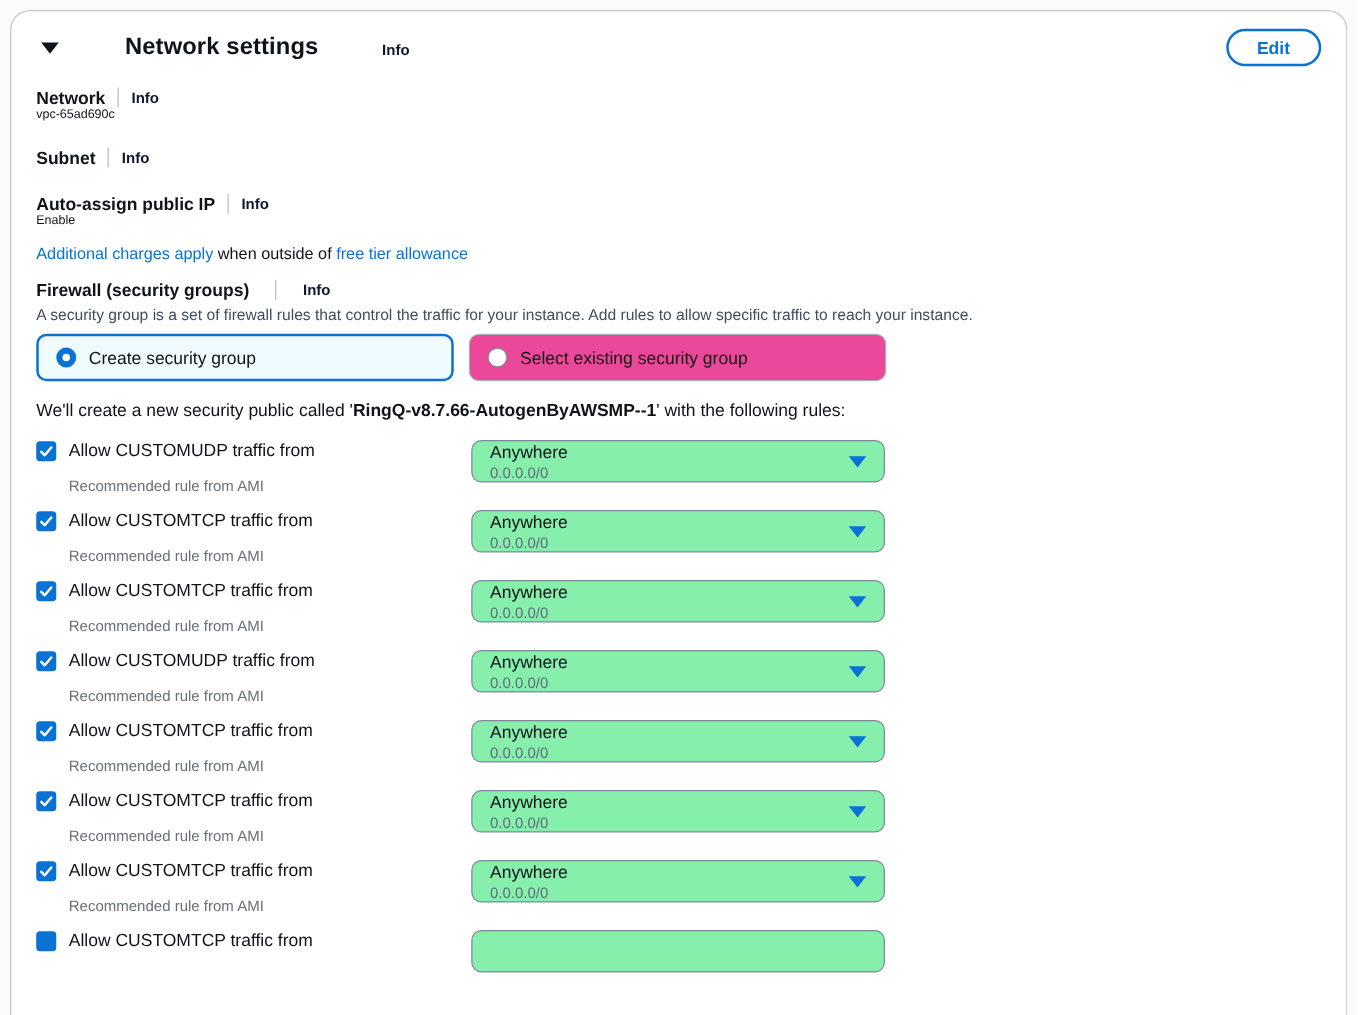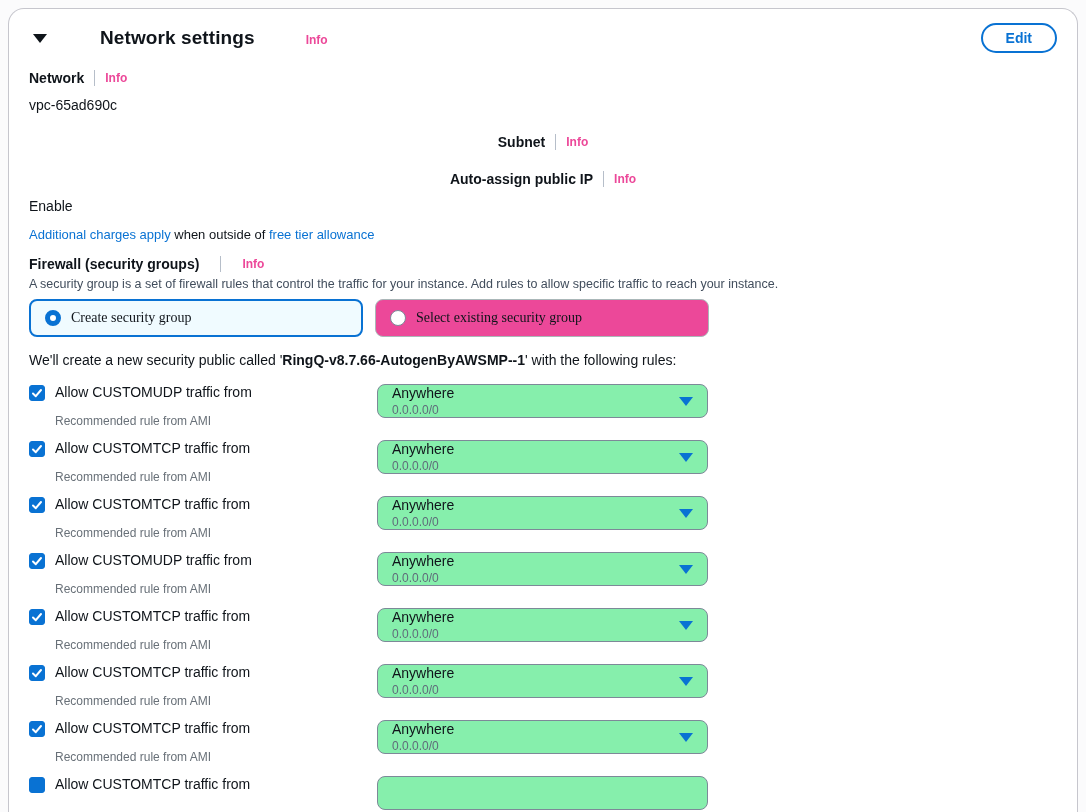--- a/index.html
+++ b/index.html
@@ -26,21 +26,21 @@
   .caret-down {
     width: 0; height: 0;
     border-left: 7px solid transparent;
     border-right: 7px solid transparent;
     border-top: 9px solid #0f141a;
     margin: 0 12px 0 4px;
     cursor: pointer;
   }
   .section-title { font-size: 19px; font-weight: bold; letter-spacing: 0.1px; }
   .info-link {
-    color: #ec4899; font-size: 12px; font-weight: bold;
+    color: #0f172a; font-size: 12px; font-weight: bold;
     text-decoration: none; cursor: pointer;
   }
   .header-row .info-link { margin-left: 10px; margin-top: 4px; }
   .edit-btn {
     margin-left: auto;
     border: 2px solid #0972d3;
     color: #0972d3;
     background: #ffffff;
     font-family: "Liberation Sans", sans-serif;
     font-size: 14px; font-weight: bold;
@@ -50,37 +50,36 @@
   }
   
   .field-label-row { display: flex; align-items: center; }
   .field-label { font-size: 14px; font-weight: bold; }
   .vdivider {
     display: inline-block;
     width: 1px; height: 16px;
     background: #b6bec9;
     margin: 0 10px;
   }
-  .field-value { font-size: 14px; margin-top: 11px; }
+  .field-value { font-size: 10px; }
   .mt16 { margin-top: 17px; }
-  .mt20 { margin-top: 21px; justify-content: center; }
+  .mt20 { margin-top: 21px; }
   
   .charges-note { margin-top: 13px; font-size: 13px; }
   .charges-note .text-link { color: #0972d3; cursor: pointer; }
   
   .firewall-desc { margin-top: 5px; font-size: 12.5px; color: #414d5c; }
   .radio-row { display: flex; gap: 12px; margin-top: 8px; }
   .radio-card {
     display: flex; align-items: center;
     width: 334px; height: 38px;
     border-radius: 8px;
     padding: 0 14px;
     font-size: 14px;
     cursor: pointer;
-    font-family: Liberation Serif, serif;
   }
   .radio-card.selected {
     border: 2px solid #0972d3;
     background: #f0fbff;
   }
   .radio-card.unselected {
     border: 1px solid #aab7b8;
     background: #ec4899;
   }
   .radio-circle {

